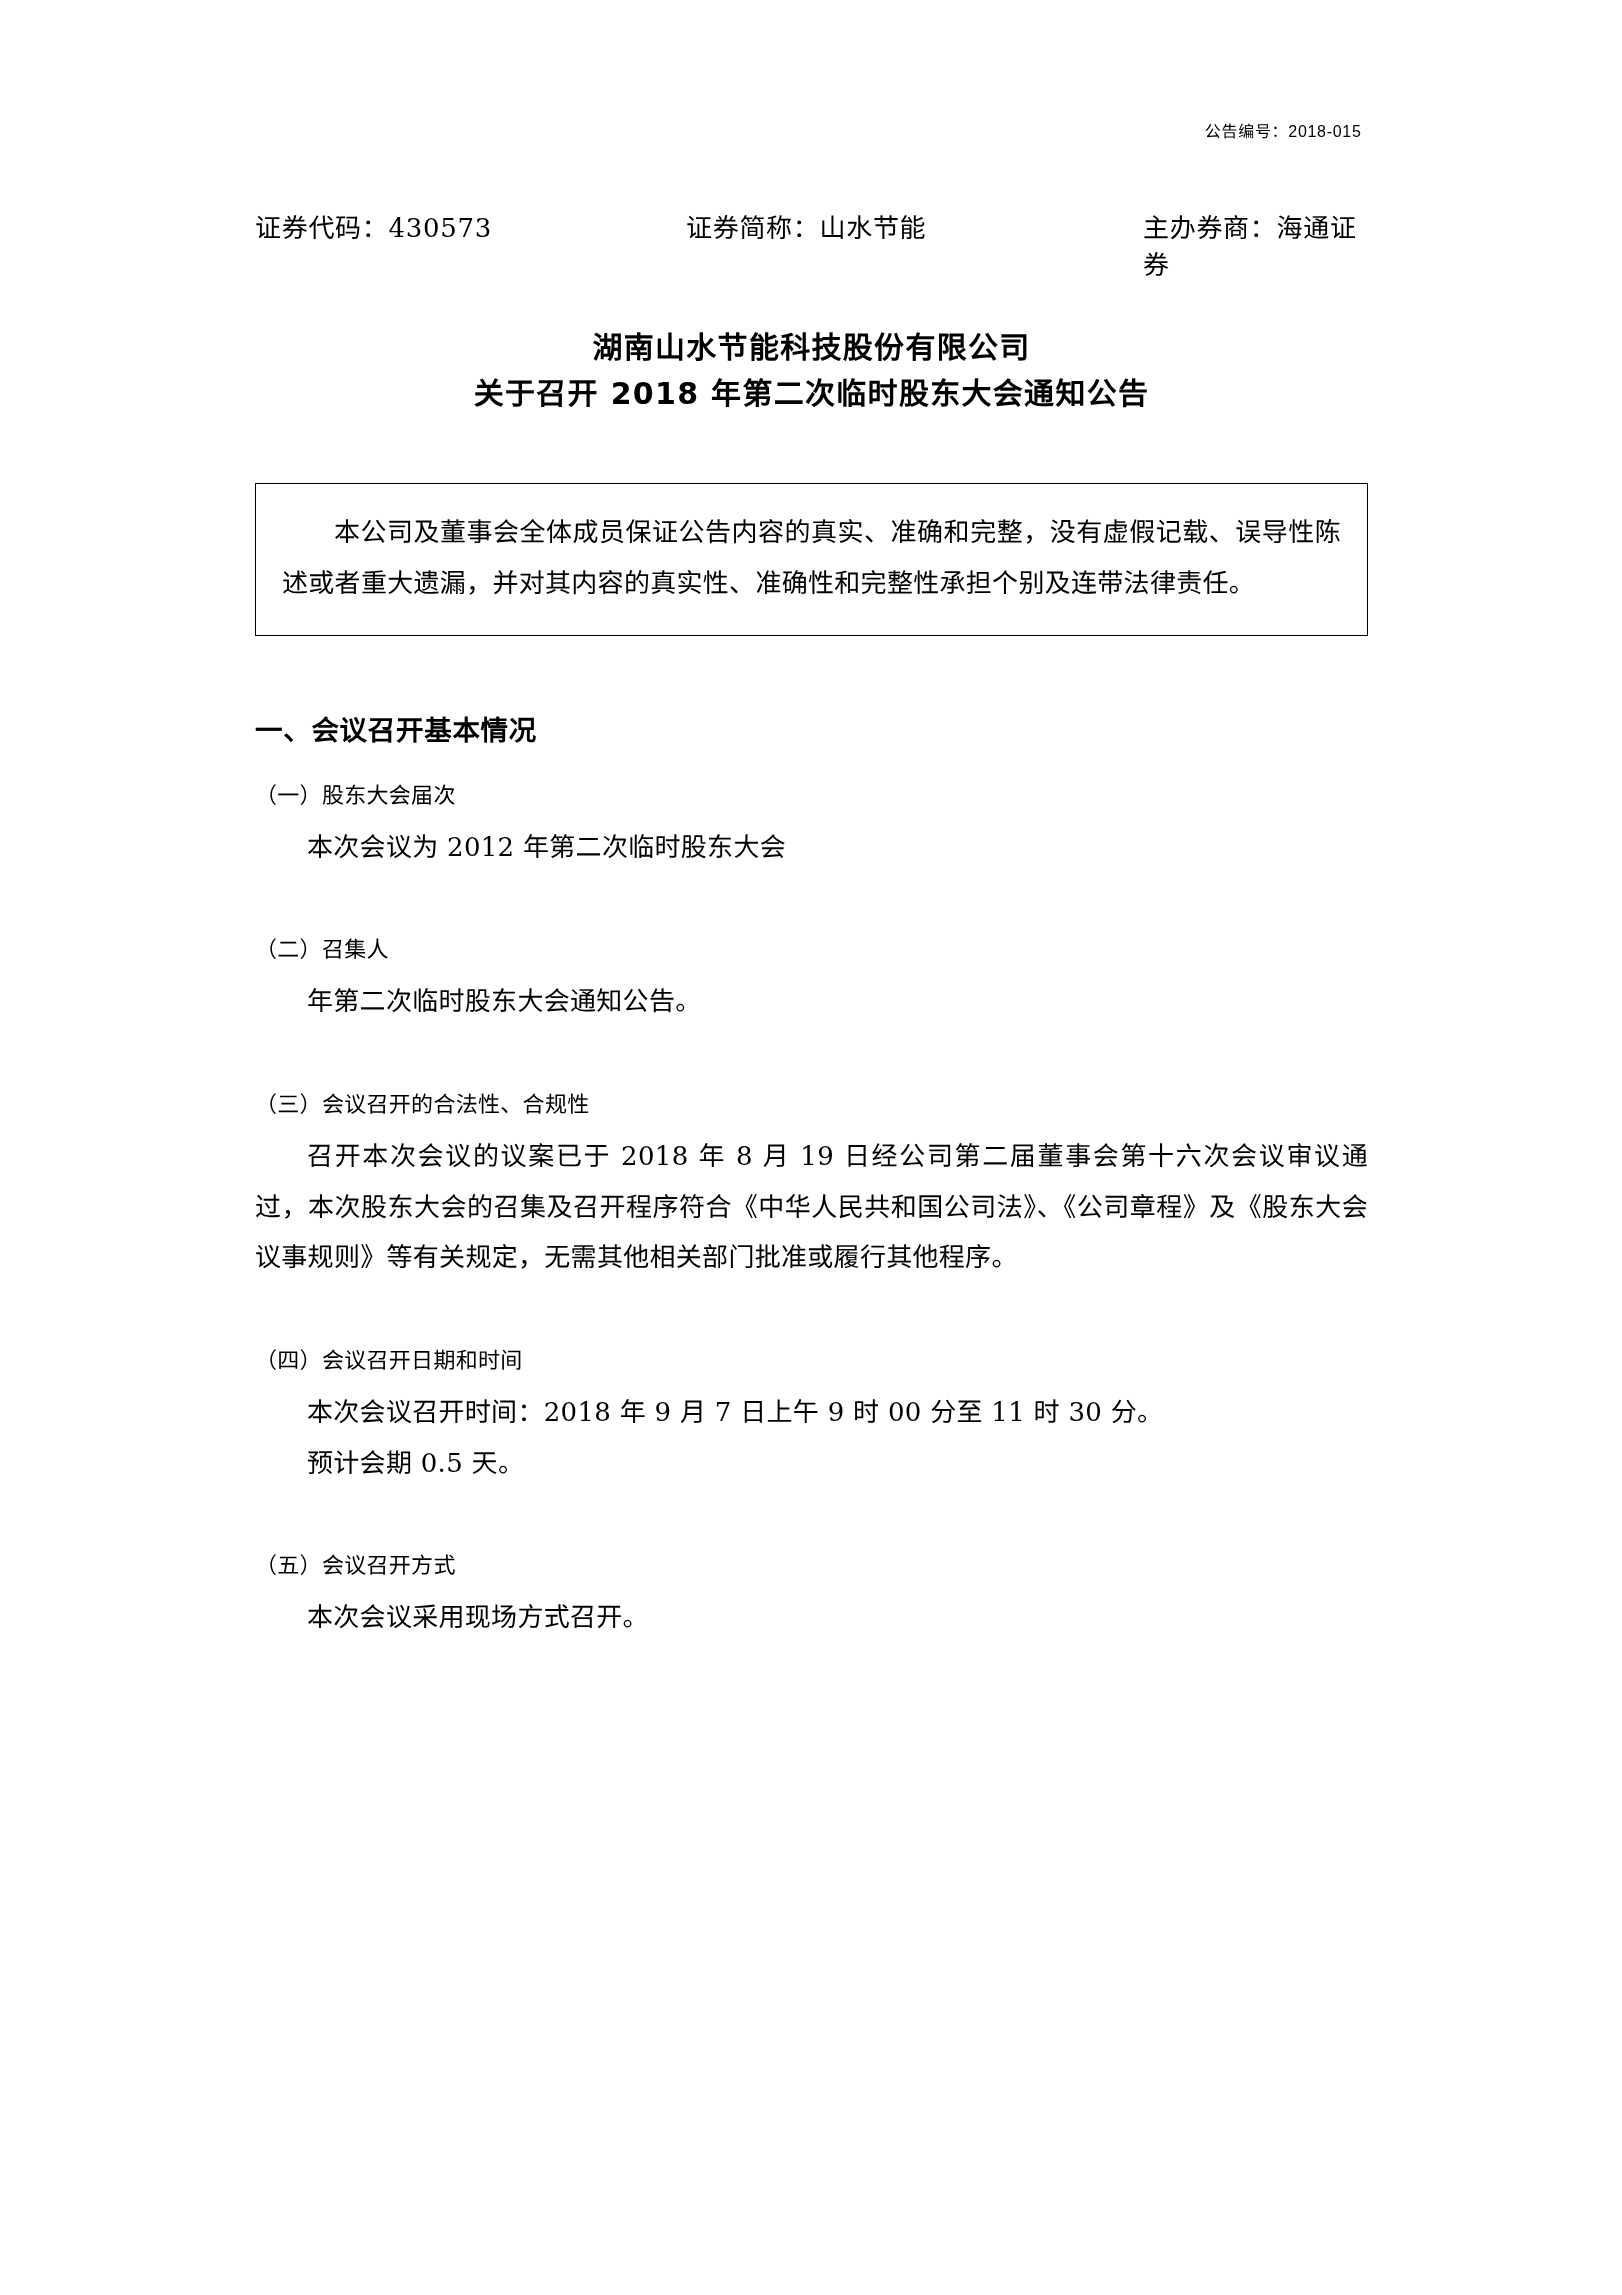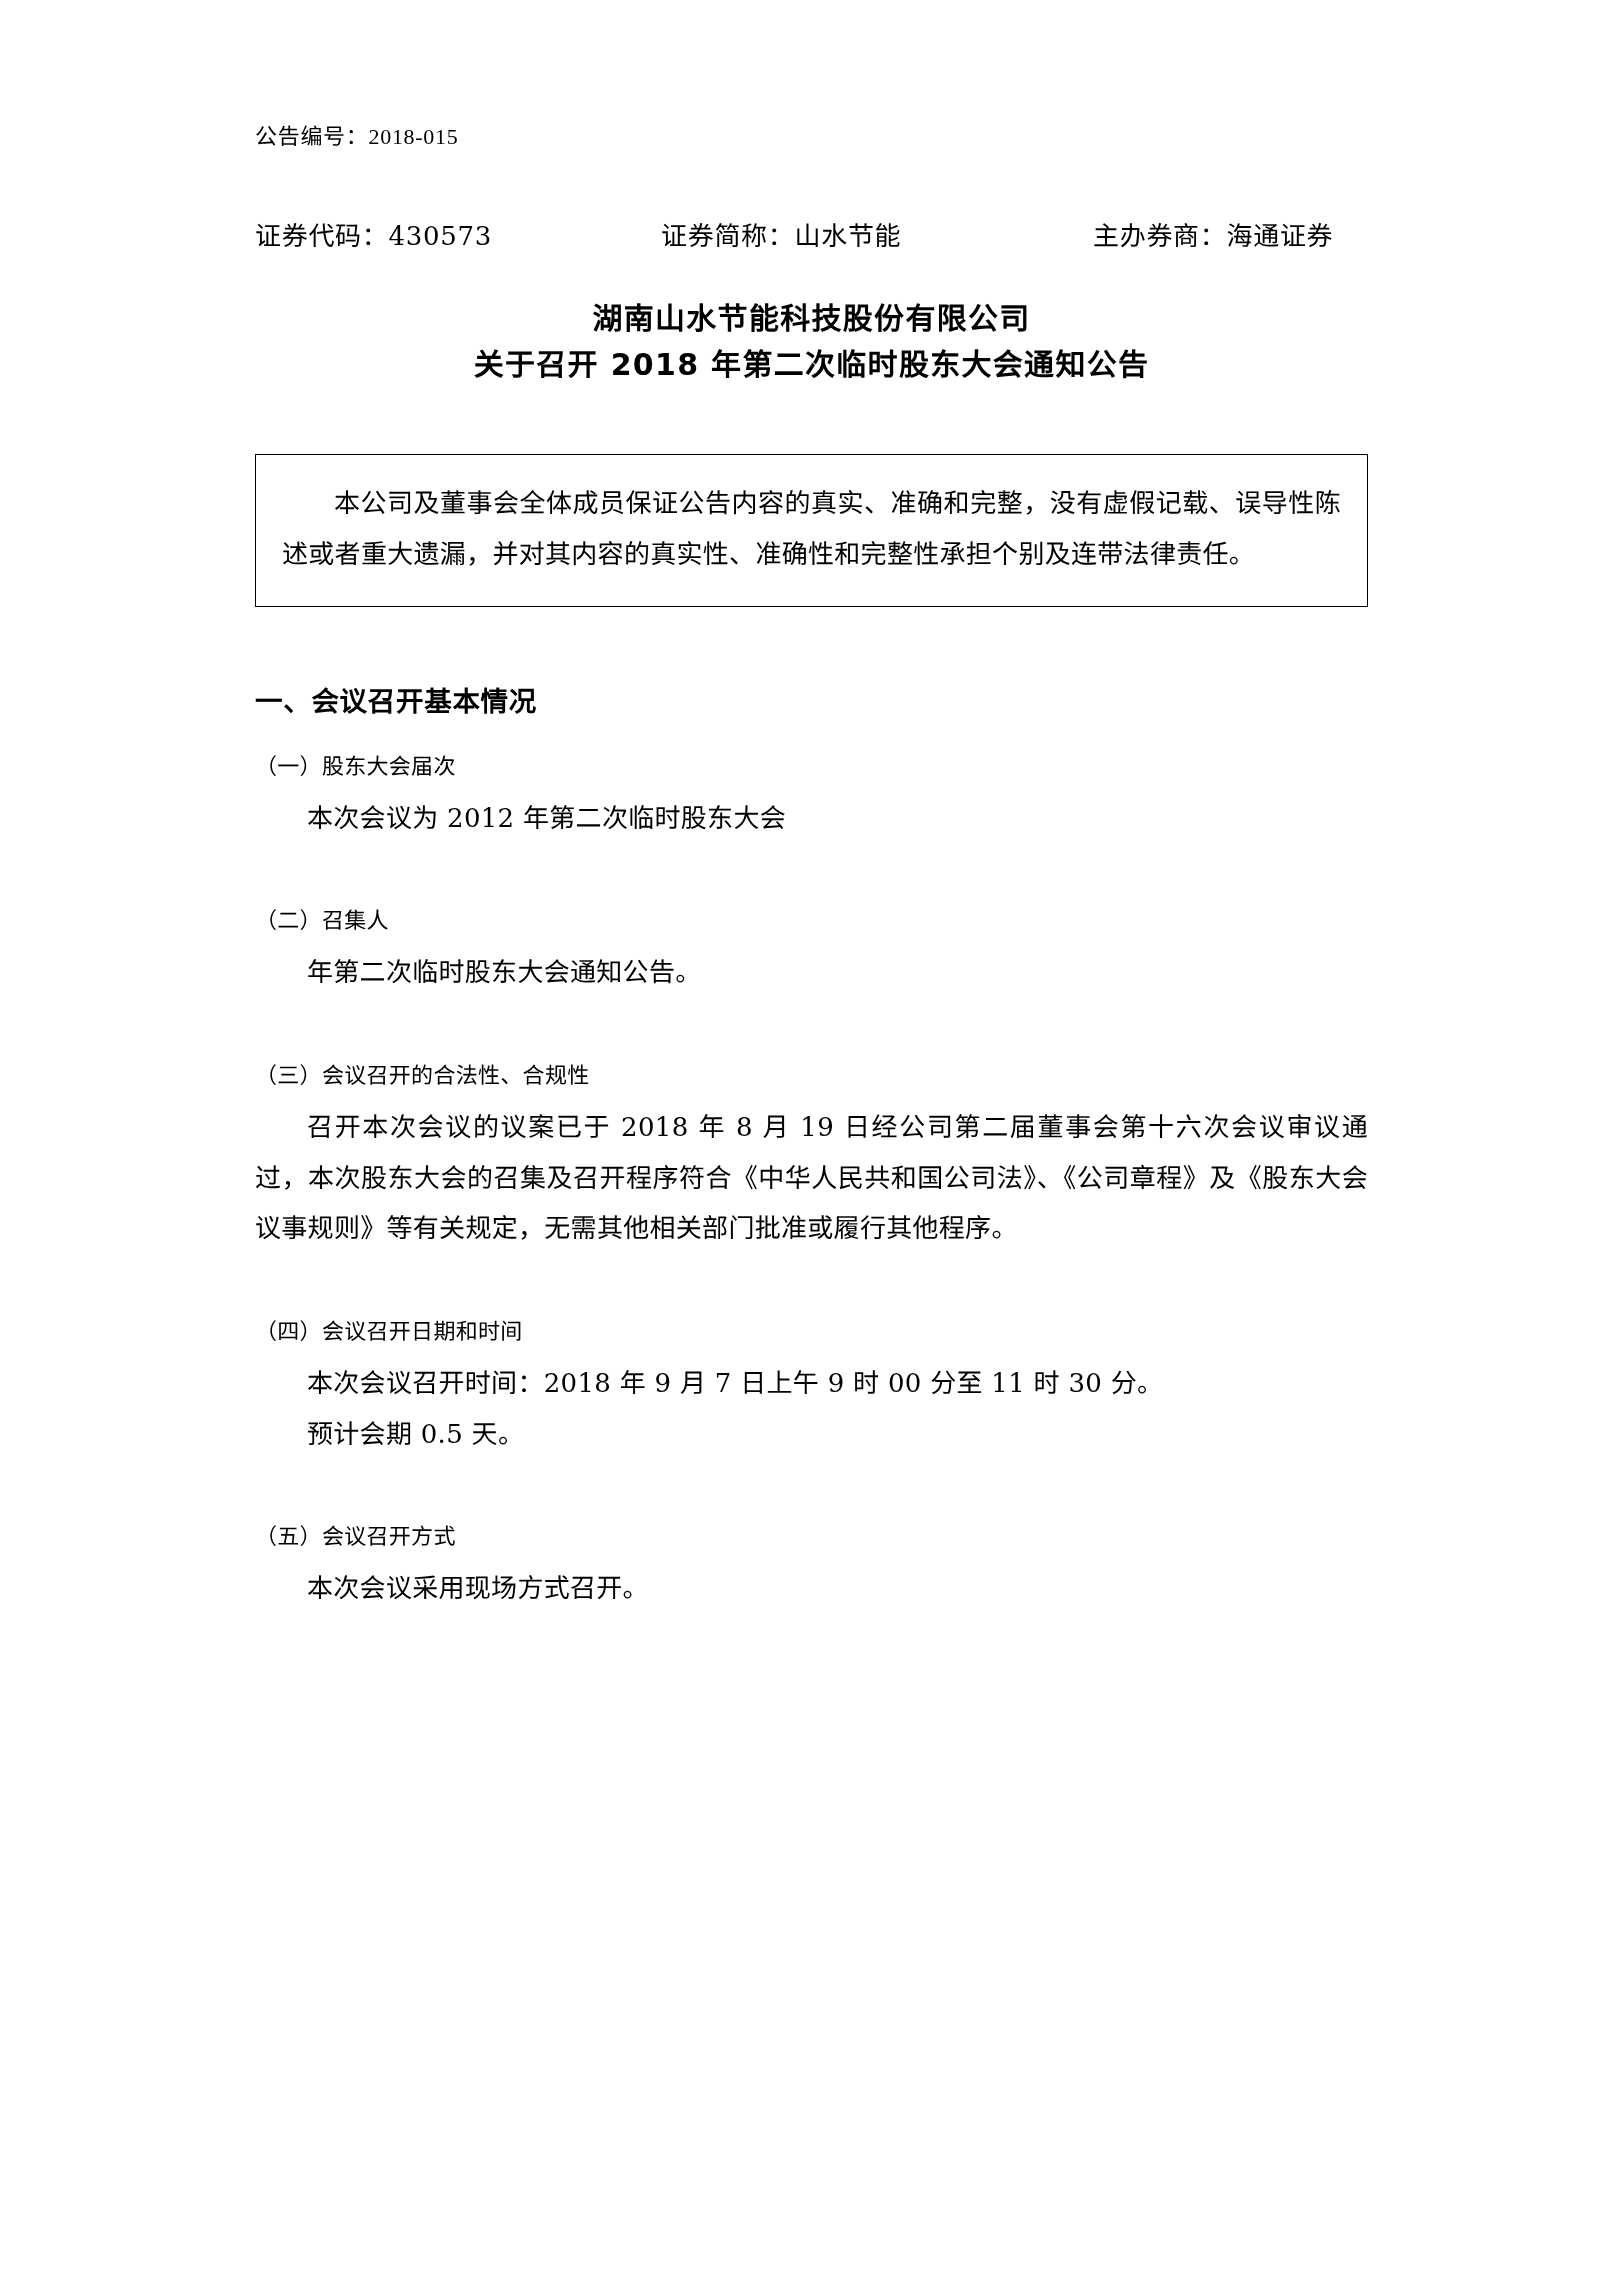--- a/index.html
+++ b/index.html
@@ -16,34 +16,35 @@
     overflow: hidden;
   }
   .page {
     position: relative;
     width: 1623px;
     height: 2295px;
     box-sizing: border-box;
     padding: 98px 255px 0 255px;
   }
   .doc-number {
-    text-align: left;
-    font-size: 22px;
+    text-align: right;
+    font-size: 16px;
     letter-spacing: 0.7px;
     margin-top: 19.6px;
     margin-right: 6.5px;
-    font-family: Liberation Serif, serif;
+    font-family: Liberation Sans, sans-serif;
   }
   .header-row {
     display: flex;
     justify-content: flex-start;
     align-items: baseline;
     margin-top: 65px;
     font-size: 26px;
     letter-spacing: 0.7px;
+    gap: 25px;
   }
   .header-row .cell-code {
     width: 406px;
   }
   .header-row .cell-abbr {
     width: 432px;
   }
   .header-row .cell-broker {
     flex: 1;
     text-align: left;

